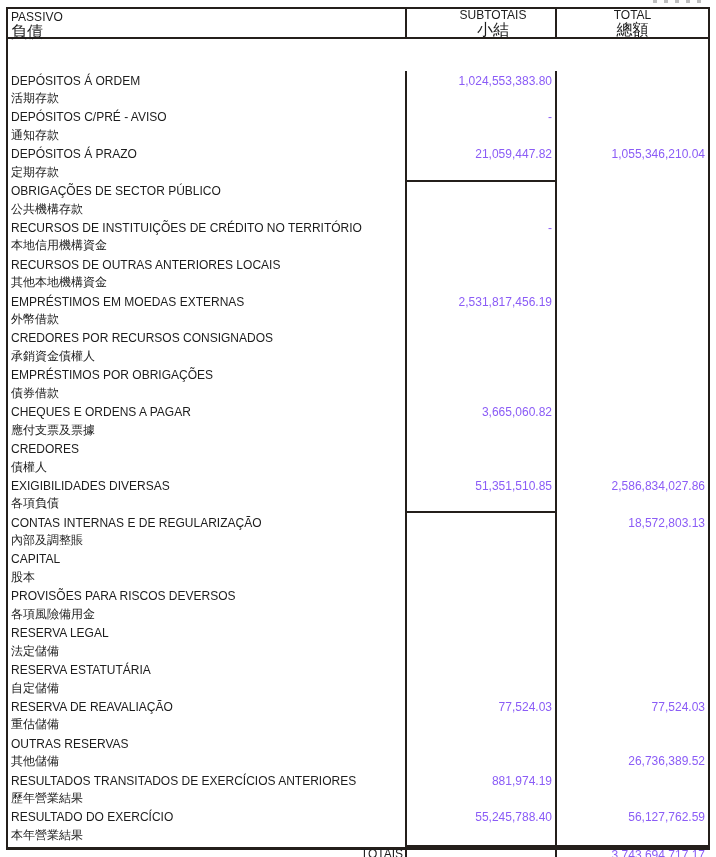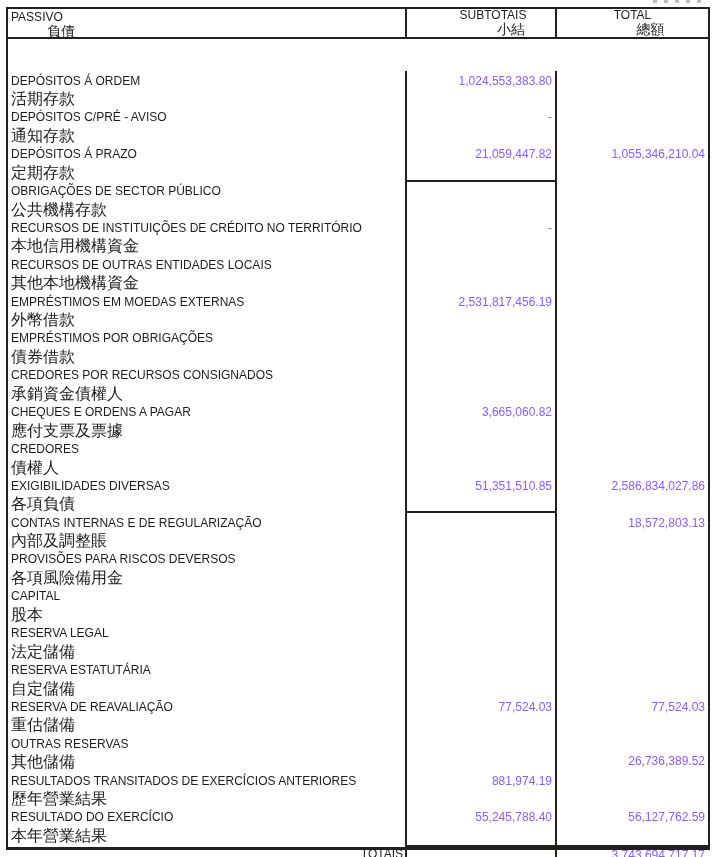--- a/index.html
+++ b/index.html
@@ -21,28 +21,28 @@
   
   .c-label{ width:397px; }
   .c-sub{ width:150px; border-left:2px solid #241f1b;padding-left:24px; }
   .c-tot{ flex:1; border-left:2px solid #241f1b; }
 
   
   .hdr{ display:flex; height:30px; border-bottom:2px solid #241f1b; flex:0 0 auto; }
   .hdr .c-label{ padding:2px 0 0 3px; }
   .hdr .center{ text-align:center; }
   .hdr .pt{ font-size:12px; line-height:13.5px; white-space:nowrap; }
-  .hdr .cn{ font-size:14px; line-height:13.5px; white-space:nowrap;margin-left:36px; }
+  .hdr .cn{ font-size:16px; line-height:13.5px; white-space:nowrap; }
 
   
   #rows{ flex:0 0 auto;margin-top:32px; }
   .row{ display:flex; height:36.85px; }
   .row .c-label{ padding:1.5px 2px 0 3px; }
   .pt{ font-size:12px; line-height:17.6px; white-space:nowrap; }
-  .cn{ font-size:16px; line-height:17.6px; white-space:nowrap; }
+  .cn{ font-size:12px; line-height:17.6px; white-space:nowrap; }
   .num{ font-family:Liberation Sans, sans-serif; font-size:12px; color:#8b5cf6; }
   .val{ text-align:right; padding:1.5px 3px 0 0; line-height:17.6px; white-space:nowrap; }
   .val.second-line{ padding-top:19.1px; }
   .row.group-end .c-sub{ border-bottom:2px solid #241f1b; }
 
   
   .totals{ flex:1 1 auto; display:flex; }
   .totals .c-label{ text-align:right; padding:1px 2px 0 0;text-decoration:underline; }
   .totals .c-label .pt{ line-height:16px; }
   .totals .c-label .cn{ line-height:16px; }
@@ -128,21 +128,21 @@
         </div>
         <div class="c-sub">
           <div class="val num">-</div>
         </div>
         <div class="c-tot">
           <div class="val num"></div>
         </div>
       </div>
       <div class="row">
         <div class="c-label">
-          <div class="pt">RECURSOS DE OUTRAS ENTIDADES LOCAIS</div>
+          <div class="pt">RECURSOS DE OUTRAS ANTERIORES LOCAIS</div>
           <div class="cn">其他本地機構資金</div>
         </div>
         <div class="c-sub">
           <div class="val num"></div>
         </div>
         <div class="c-tot">
           <div class="val num"></div>
         </div>
       </div>
       <div class="row">
@@ -152,44 +152,44 @@
         </div>
         <div class="c-sub">
           <div class="val num">2,531,817,456.19</div>
         </div>
         <div class="c-tot">
           <div class="val num"></div>
         </div>
       </div>
       <div class="row">
         <div class="c-label">
+          <div class="pt">CREDORES POR RECURSOS CONSIGNADOS</div>
+          <div class="cn">承銷資金債權人</div>
+        </div>
+        <div class="c-sub">
+          <div class="val num"></div>
+        </div>
+        <div class="c-tot">
+          <div class="val num"></div>
+        </div>
+      </div>
+      <div class="row">
+        <div class="c-label">
           <div class="pt">EMPRÉSTIMOS POR OBRIGAÇÕES</div>
           <div class="cn">債券借款</div>
         </div>
         <div class="c-sub">
           <div class="val num"></div>
         </div>
         <div class="c-tot">
           <div class="val num"></div>
         </div>
       </div>
       <div class="row">
         <div class="c-label">
-          <div class="pt">CREDORES POR RECURSOS CONSIGNADOS</div>
-          <div class="cn">承銷資金債權人</div>
-        </div>
-        <div class="c-sub">
-          <div class="val num"></div>
-        </div>
-        <div class="c-tot">
-          <div class="val num"></div>
-        </div>
-      </div>
-      <div class="row">
-        <div class="c-label">
           <div class="pt">CHEQUES E ORDENS A PAGAR</div>
           <div class="cn">應付支票及票據</div>
         </div>
         <div class="c-sub">
           <div class="val num">3,665,060.82</div>
         </div>
         <div class="c-tot">
           <div class="val num"></div>
         </div>
       </div>
@@ -224,34 +224,34 @@
         </div>
         <div class="c-sub">
           <div class="val num"></div>
         </div>
         <div class="c-tot">
           <div class="val num">18,572,803.13</div>
         </div>
       </div>
       <div class="row">
         <div class="c-label">
+          <div class="pt">CAPITAL</div>
+          <div class="cn">股本</div>
+        </div>
+        <div class="c-sub">
+          <div class="val num"></div>
+        </div>
+        <div class="c-tot">
+          <div class="val num"></div>
+        </div>
+      </div>
+      <div class="row">
+        <div class="c-label">
           <div class="pt">PROVISÕES PARA RISCOS DEVERSOS</div>
           <div class="cn">各項風險備用金</div>
-        </div>
-        <div class="c-sub">
-          <div class="val num"></div>
-        </div>
-        <div class="c-tot">
-          <div class="val num"></div>
-        </div>
-      </div>
-      <div class="row">
-        <div class="c-label">
-          <div class="pt">CAPITAL</div>
-          <div class="cn">股本</div>
         </div>
         <div class="c-sub">
           <div class="val num"></div>
         </div>
         <div class="c-tot">
           <div class="val num"></div>
         </div>
       </div>
       <div class="row">
         <div class="c-label">

